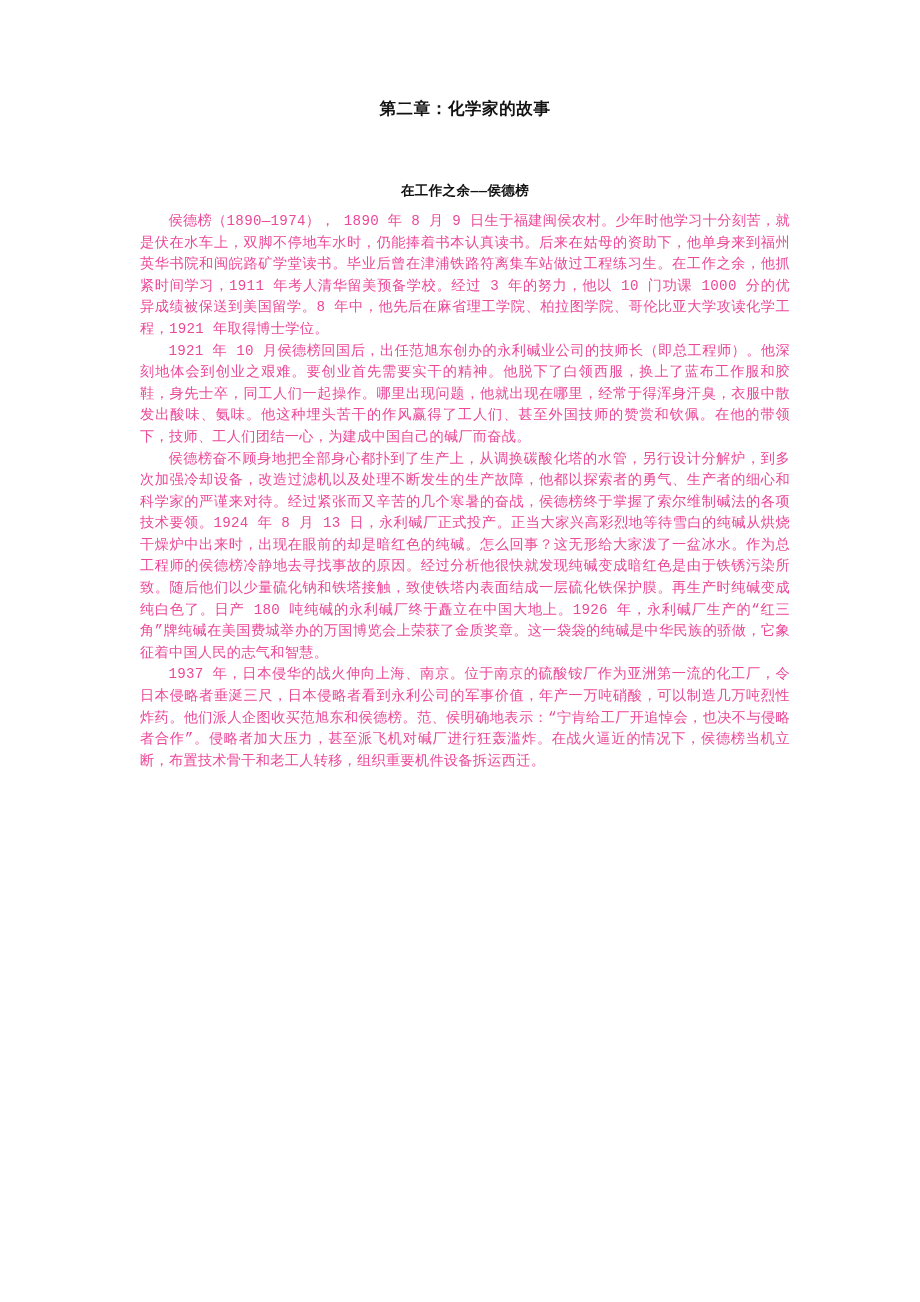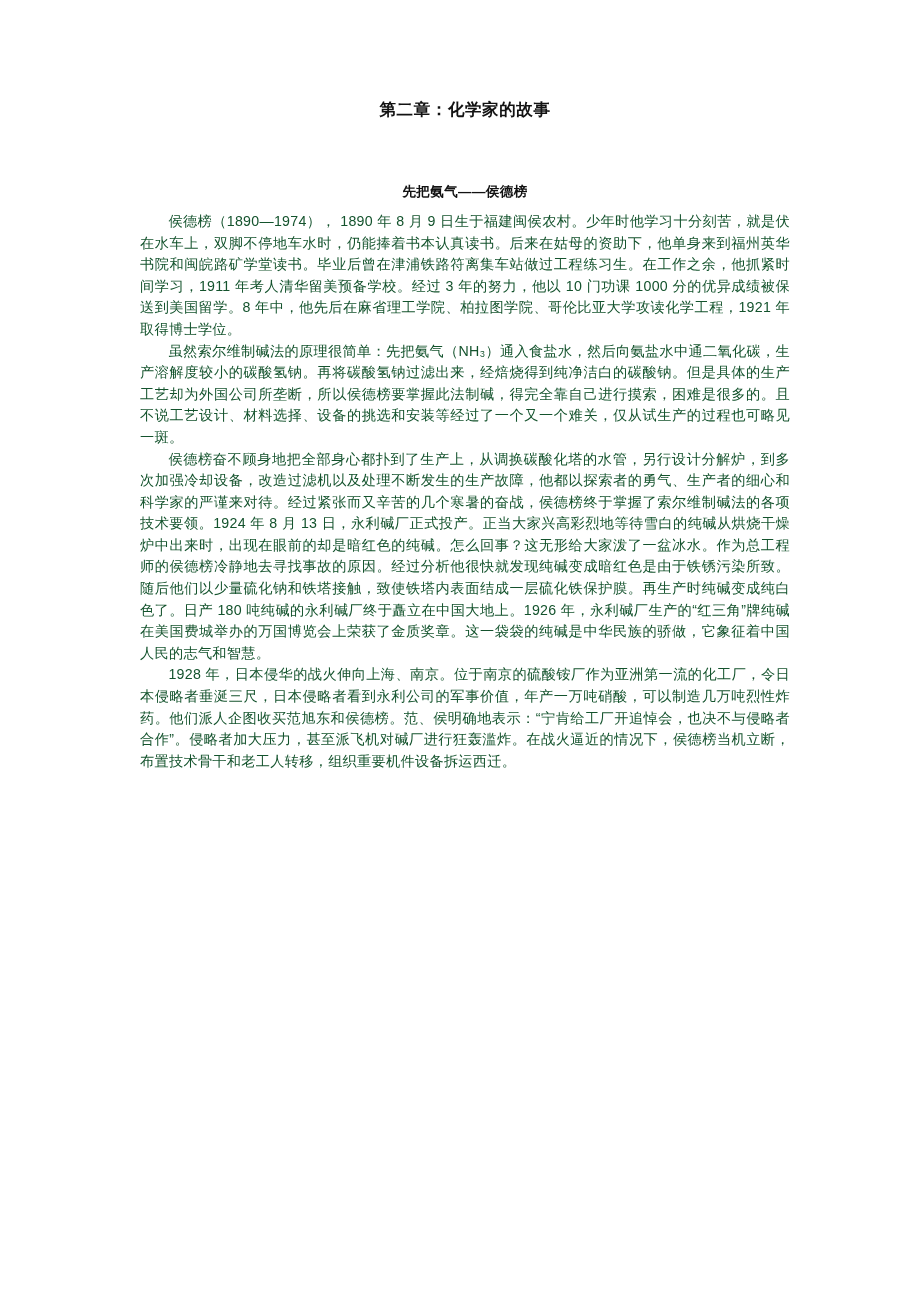--- a/index.html
+++ b/index.html
@@ -7,21 +7,21 @@
     padding: 0;
     background: #ffffff;
   }
   .page {
     position: relative;
     width: 920px;
     height: 1302px;
     background: #ffffff;
     margin: 0 auto;
     overflow: hidden;
-    font-family: Liberation Sans, sans-serif;
+    font-family: Liberation Mono, monospace;
     color: #1a1a1a;
   }
   .content {
     position: absolute;
     left: 140px;
     top: 0;
     width: 650px;
   }
   .chapter-title {
     margin: 0;
@@ -47,35 +47,35 @@
     margin-top: 9px;
   }
   p.para {
     margin: 0;
     font-size: 14.2px;
     line-height: 21.6px;
     text-align: justify;
     text-justify: inter-character;
     text-indent: 2em;
     letter-spacing: 0.02em;
-    color: #14532d;
+    color: #ec4899;
     word-break: break-all;
   }
 </style>
 </head>
 <body>
 
 <div class="page">
   <div class="content">
 
     <h1 class="chapter-title">第二章：化学家的故事</h1>
 
-    <h2 class="section-title">先把氨气——侯德榜</h2>
+    <h2 class="section-title">在工作之余——侯德榜</h2>
 
     <div class="body-block">
       <p class="para">侯德榜（1890—1974）， 1890 年 8 月 9 日生于福建闽侯农村。少年时他学习十分刻苦，就是伏在水车上，双脚不停地车水时，仍能捧着书本认真读书。后来在姑母的资助下，他单身来到福州英华书院和闽皖路矿学堂读书。毕业后曾在津浦铁路符离集车站做过工程练习生。在工作之余，他抓紧时间学习，1911 年考人清华留美预备学校。经过 3 年的努力，他以 10 门功课 1000 分的优异成绩被保送到美国留学。8 年中，他先后在麻省理工学院、柏拉图学院、哥伦比亚大学攻读化学工程，1921 年取得博士学位。</p>
-      <p class="para">虽然索尔维制碱法的原理很简单：先把氨气（NH₃）通入食盐水，然后向氨盐水中通二氧化碳，生产溶解度较小的碳酸氢钠。再将碳酸氢钠过滤出来，经焙烧得到纯净洁白的碳酸钠。但是具体的生产工艺却为外国公司所垄断，所以侯德榜要掌握此法制碱，得完全靠自己进行摸索，困难是很多的。且不说工艺设计、材料选择、设备的挑选和安装等经过了一个又一个难关，仅从试生产的过程也可略见一斑。</p>
+      <p class="para">1921 年 10 月侯德榜回国后，出任范旭东创办的永利碱业公司的技师长（即总工程师）。他深刻地体会到创业之艰难。要创业首先需要实干的精神。他脱下了白领西服，换上了蓝布工作服和胶鞋，身先士卒，同工人们一起操作。哪里出现问题，他就出现在哪里，经常于得浑身汗臭，衣服中散发出酸味、氨味。他这种埋头苦干的作风赢得了工人们、甚至外国技师的赞赏和钦佩。在他的带领下，技师、工人们团结一心，为建成中国自己的碱厂而奋战。</p>
       <p class="para">侯德榜奋不顾身地把全部身心都扑到了生产上，从调换碳酸化塔的水管，另行设计分解炉，到多次加强冷却设备，改造过滤机以及处理不断发生的生产故障，他都以探索者的勇气、生产者的细心和科学家的严谨来对待。经过紧张而又辛苦的几个寒暑的奋战，侯德榜终于掌握了索尔维制碱法的各项技术要领。1924 年 8 月 13 日，永利碱厂正式投产。正当大家兴高彩烈地等待雪白的纯碱从烘烧干燥炉中出来时，出现在眼前的却是暗红色的纯碱。怎么回事？这无形给大家泼了一盆冰水。作为总工程师的侯德榜冷静地去寻找事故的原因。经过分析他很快就发现纯碱变成暗红色是由于铁锈污染所致。随后他们以少量硫化钠和铁塔接触，致使铁塔内表面结成一层硫化铁保护膜。再生产时纯碱变成纯白色了。日产 180 吨纯碱的永利碱厂终于矗立在中国大地上。1926 年，永利碱厂生产的“红三角”牌纯碱在美国费城举办的万国博览会上荣获了金质奖章。这一袋袋的纯碱是中华民族的骄做，它象征着中国人民的志气和智慧。</p>
-      <p class="para">1928 年，日本侵华的战火伸向上海、南京。位于南京的硫酸铵厂作为亚洲第一流的化工厂，令日本侵略者垂涎三尺，日本侵略者看到永利公司的军事价值，年产一万吨硝酸，可以制造几万吨烈性炸药。他们派人企图收买范旭东和侯德榜。范、侯明确地表示：“宁肯给工厂开追悼会，也决不与侵略者合作”。侵略者加大压力，甚至派飞机对碱厂进行狂轰滥炸。在战火逼近的情况下，侯德榜当机立断，布置技术骨干和老工人转移，组织重要机件设备拆运西迁。</p>
+      <p class="para">1937 年，日本侵华的战火伸向上海、南京。位于南京的硫酸铵厂作为亚洲第一流的化工厂，令日本侵略者垂涎三尺，日本侵略者看到永利公司的军事价值，年产一万吨硝酸，可以制造几万吨烈性炸药。他们派人企图收买范旭东和侯德榜。范、侯明确地表示：“宁肯给工厂开追悼会，也决不与侵略者合作”。侵略者加大压力，甚至派飞机对碱厂进行狂轰滥炸。在战火逼近的情况下，侯德榜当机立断，布置技术骨干和老工人转移，组织重要机件设备拆运西迁。</p>
     </div>
 
   </div>
 </div>
 
 </body></html>

